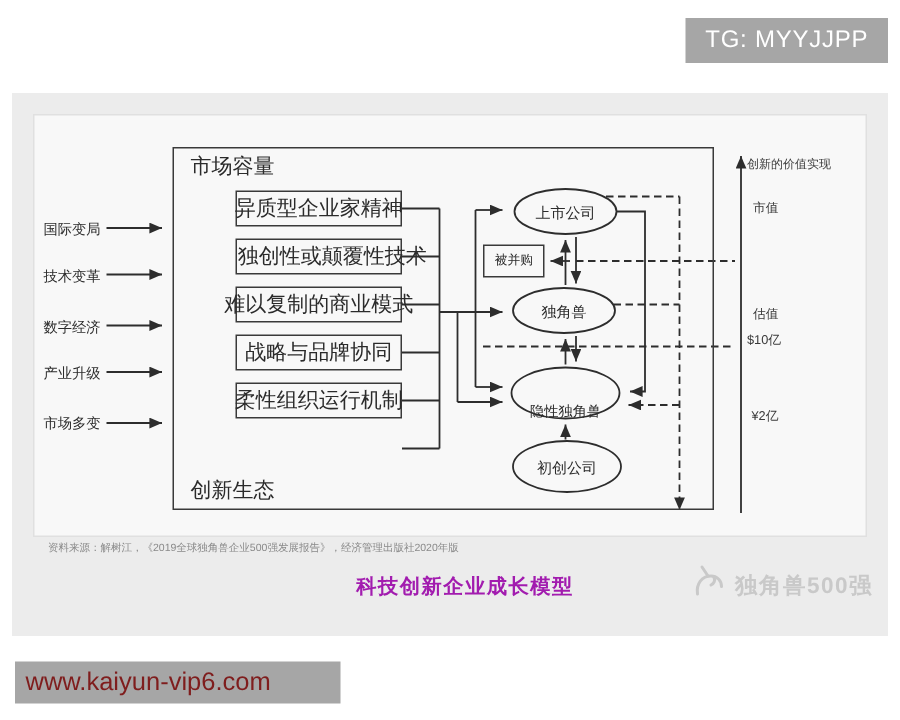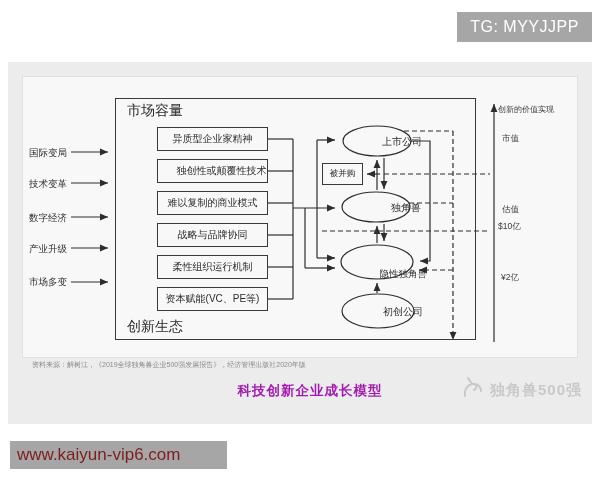--- a/index.html
+++ b/index.html
@@ -15,25 +15,25 @@
   .panel{left:8px;top:62px;width:584px;height:362px;background:#ececec;}
   .figure-bg{left:22px;top:76px;width:556px;height:282px;background:#f8f8f8;border:1px solid #e0e0e0;box-sizing:border-box;}
   .diagram-svg{left:0;top:0;width:600px;height:480px;}
   
   .big-rect{left:115px;top:98px;width:361px;height:242px;border:1.3px solid #3a3a3a;box-sizing:border-box;}
   
   .lbl{position:absolute;font-size:14px;color:#2b2b2b;white-space:nowrap;}
   .factor{width:42px;font-size:9.5px;}
   .cap-box{position:absolute;left:157px;width:111px;height:24px;border:1.2px solid #3a3a3a;
            background:#f8f8f8;box-sizing:border-box;display:flex;align-items:center;justify-content:center;
-           font-size:10px;color:#2b2b2b;white-space:nowrap;}
+           font-size:14px;color:#2b2b2b;white-space:nowrap;}
   .merged-box{position:absolute;left:322px;top:163px;width:41px;height:22px;border:1.2px solid #3a3a3a;
               background:#f8f8f8;box-sizing:border-box;display:flex;align-items:center;justify-content:center;
               font-size:8.5px;}
-  .ellipse-lbl{position:absolute;text-align:right;font-size:10px;color:#2b2b2b;white-space:nowrap;}
+  .ellipse-lbl{position:absolute;text-align:center;font-size:10px;color:#2b2b2b;white-space:nowrap;}
   .axis-lbl{position:absolute;font-size:8.5px;color:#3a3a3a;white-space:nowrap;}
   .source-line{position:absolute;left:32px;top:360px;font-size:7px;color:#8a8a8a;white-space:nowrap;}
   .fig-title{position:absolute;left:160px;top:382px;width:300px;text-align:center;
              font-size:13.5px;font-weight:bold;color:#a21caf;letter-spacing:1px;}
   .logo-wrap{position:absolute;left:460px;top:376px;display:flex;align-items:flex-end;gap:4px;}
   .logo-text{font-size:15px;font-weight:bold;color:#c9c9c9;letter-spacing:1px;}
 </style>
 </head>
 <body>
 
@@ -109,21 +109,20 @@
   <div class="lbl factor" style="left:29px;top:178px;">技术变革</div>
   <div class="lbl factor" style="left:29px;top:212px;">数字经济</div>
   <div class="lbl factor" style="left:29px;top:243px;">产业升级</div>
   <div class="lbl factor" style="left:29px;top:276px;">市场多变</div>
 
   <div class="cap-box" style="top:127px;">异质型企业家精神</div>
   <div class="cap-box" style="top:159px;padding-left:18px;">独创性或颠覆性技术</div>
   <div class="cap-box" style="top:191px;">难以复制的商业模式</div>
   <div class="cap-box" style="top:223px;">战略与品牌协同</div>
   <div class="cap-box" style="top:255px;">柔性组织运行机制</div>
-  <div class="cap-box" style="top:287px;">资本赋能(VC、PE等)</div>
 
   <div class="ellipse-lbl" style="left:332px;top:135px;width:90px;">上市公司</div>
   <div class="merged-box">被并购</div>
   <div class="ellipse-lbl" style="left:331px;top:201px;width:90px;">独角兽</div>
   <div class="ellipse-lbl" style="left:327px;top:256px;width:100px;font-size:9.5px;margin-top:12px;">隐性独角兽</div>
   <div class="ellipse-lbl" style="left:333px;top:305px;width:90px;">初创公司</div>
 
   <div class="axis-lbl" style="left:498px;top:104px;font-size:8px;">创新的价值实现</div>
   <div class="axis-lbl" style="left:502px;top:133px;">市值</div>
   <div class="axis-lbl" style="left:502px;top:204px;">估值</div>

